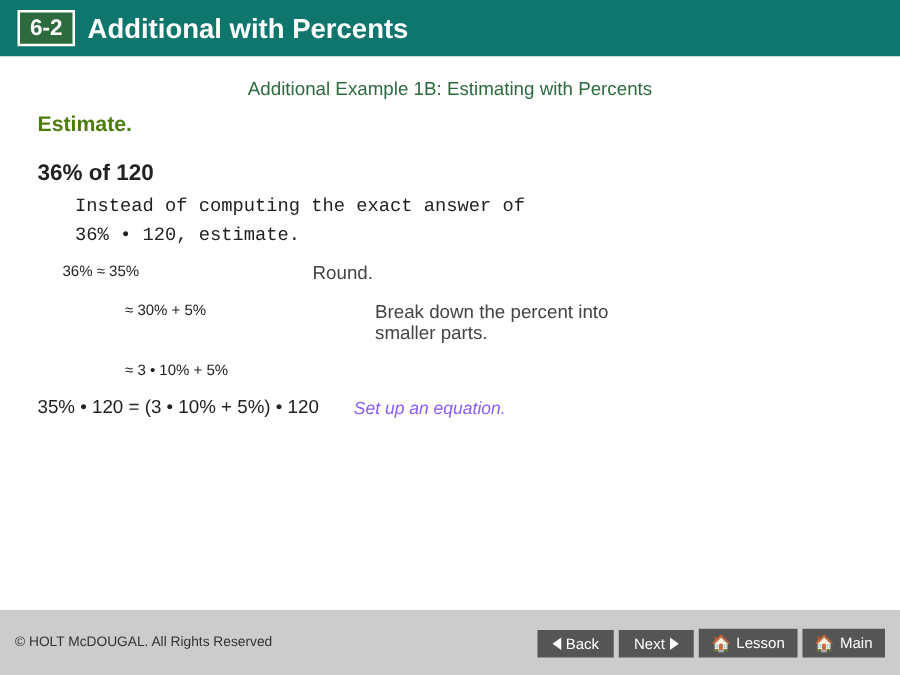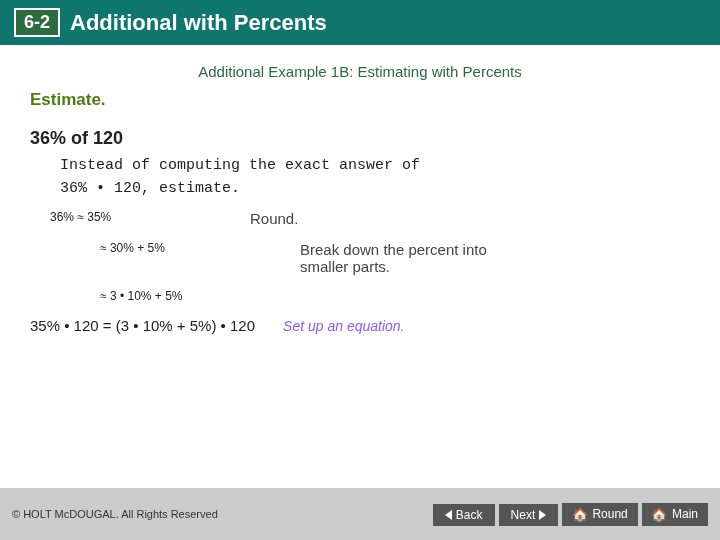--- a/index.html
+++ b/index.html
@@ -236,20 +236,20 @@
     <button class="nav-btn">
       <span class="arrow-left"></span>
       <span>Back</span>
     </button>
     <button class="nav-btn">
       <span>Next</span>
       <span class="arrow-right"></span>
     </button>
     <button class="lesson-btn">
       <span class="home-icon">🏠</span>
-      <span>Round</span>
+      <span>Lesson</span>
     </button>
     <button class="lesson-btn">
       <span class="home-icon">🏠</span>
       <span>Main</span>
     </button>
   </div>
 </div>
 
 </body></html>

